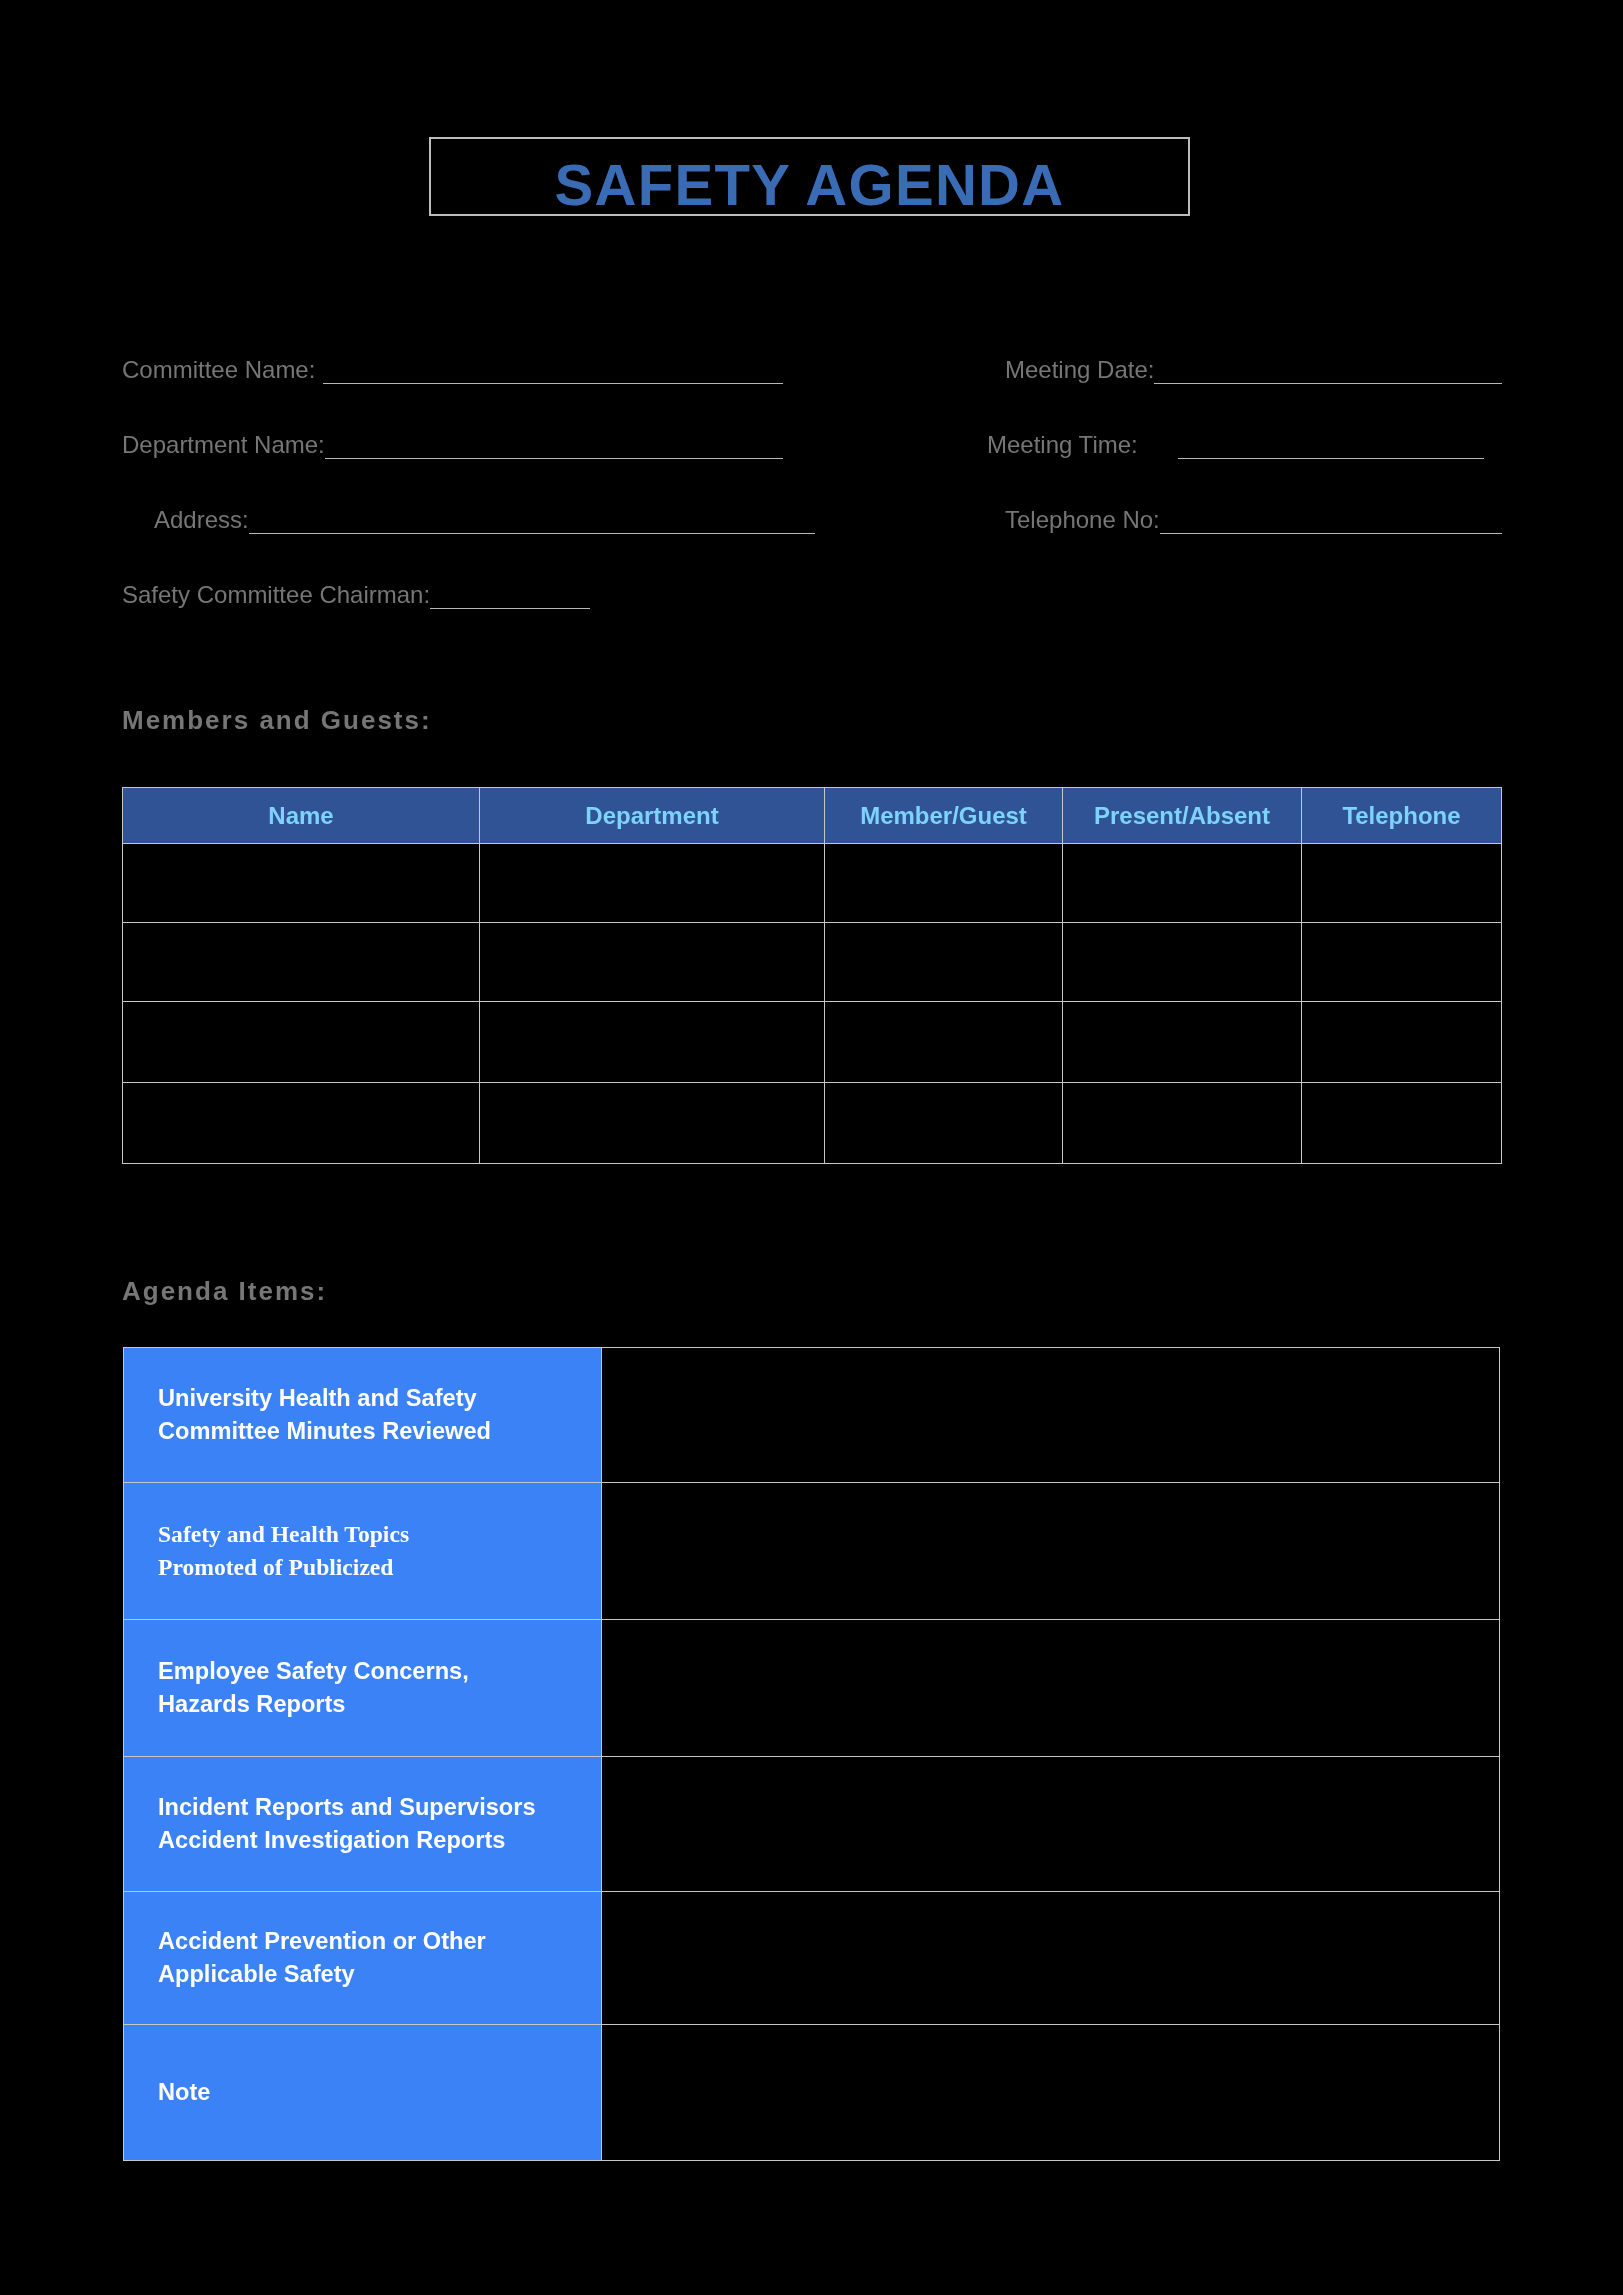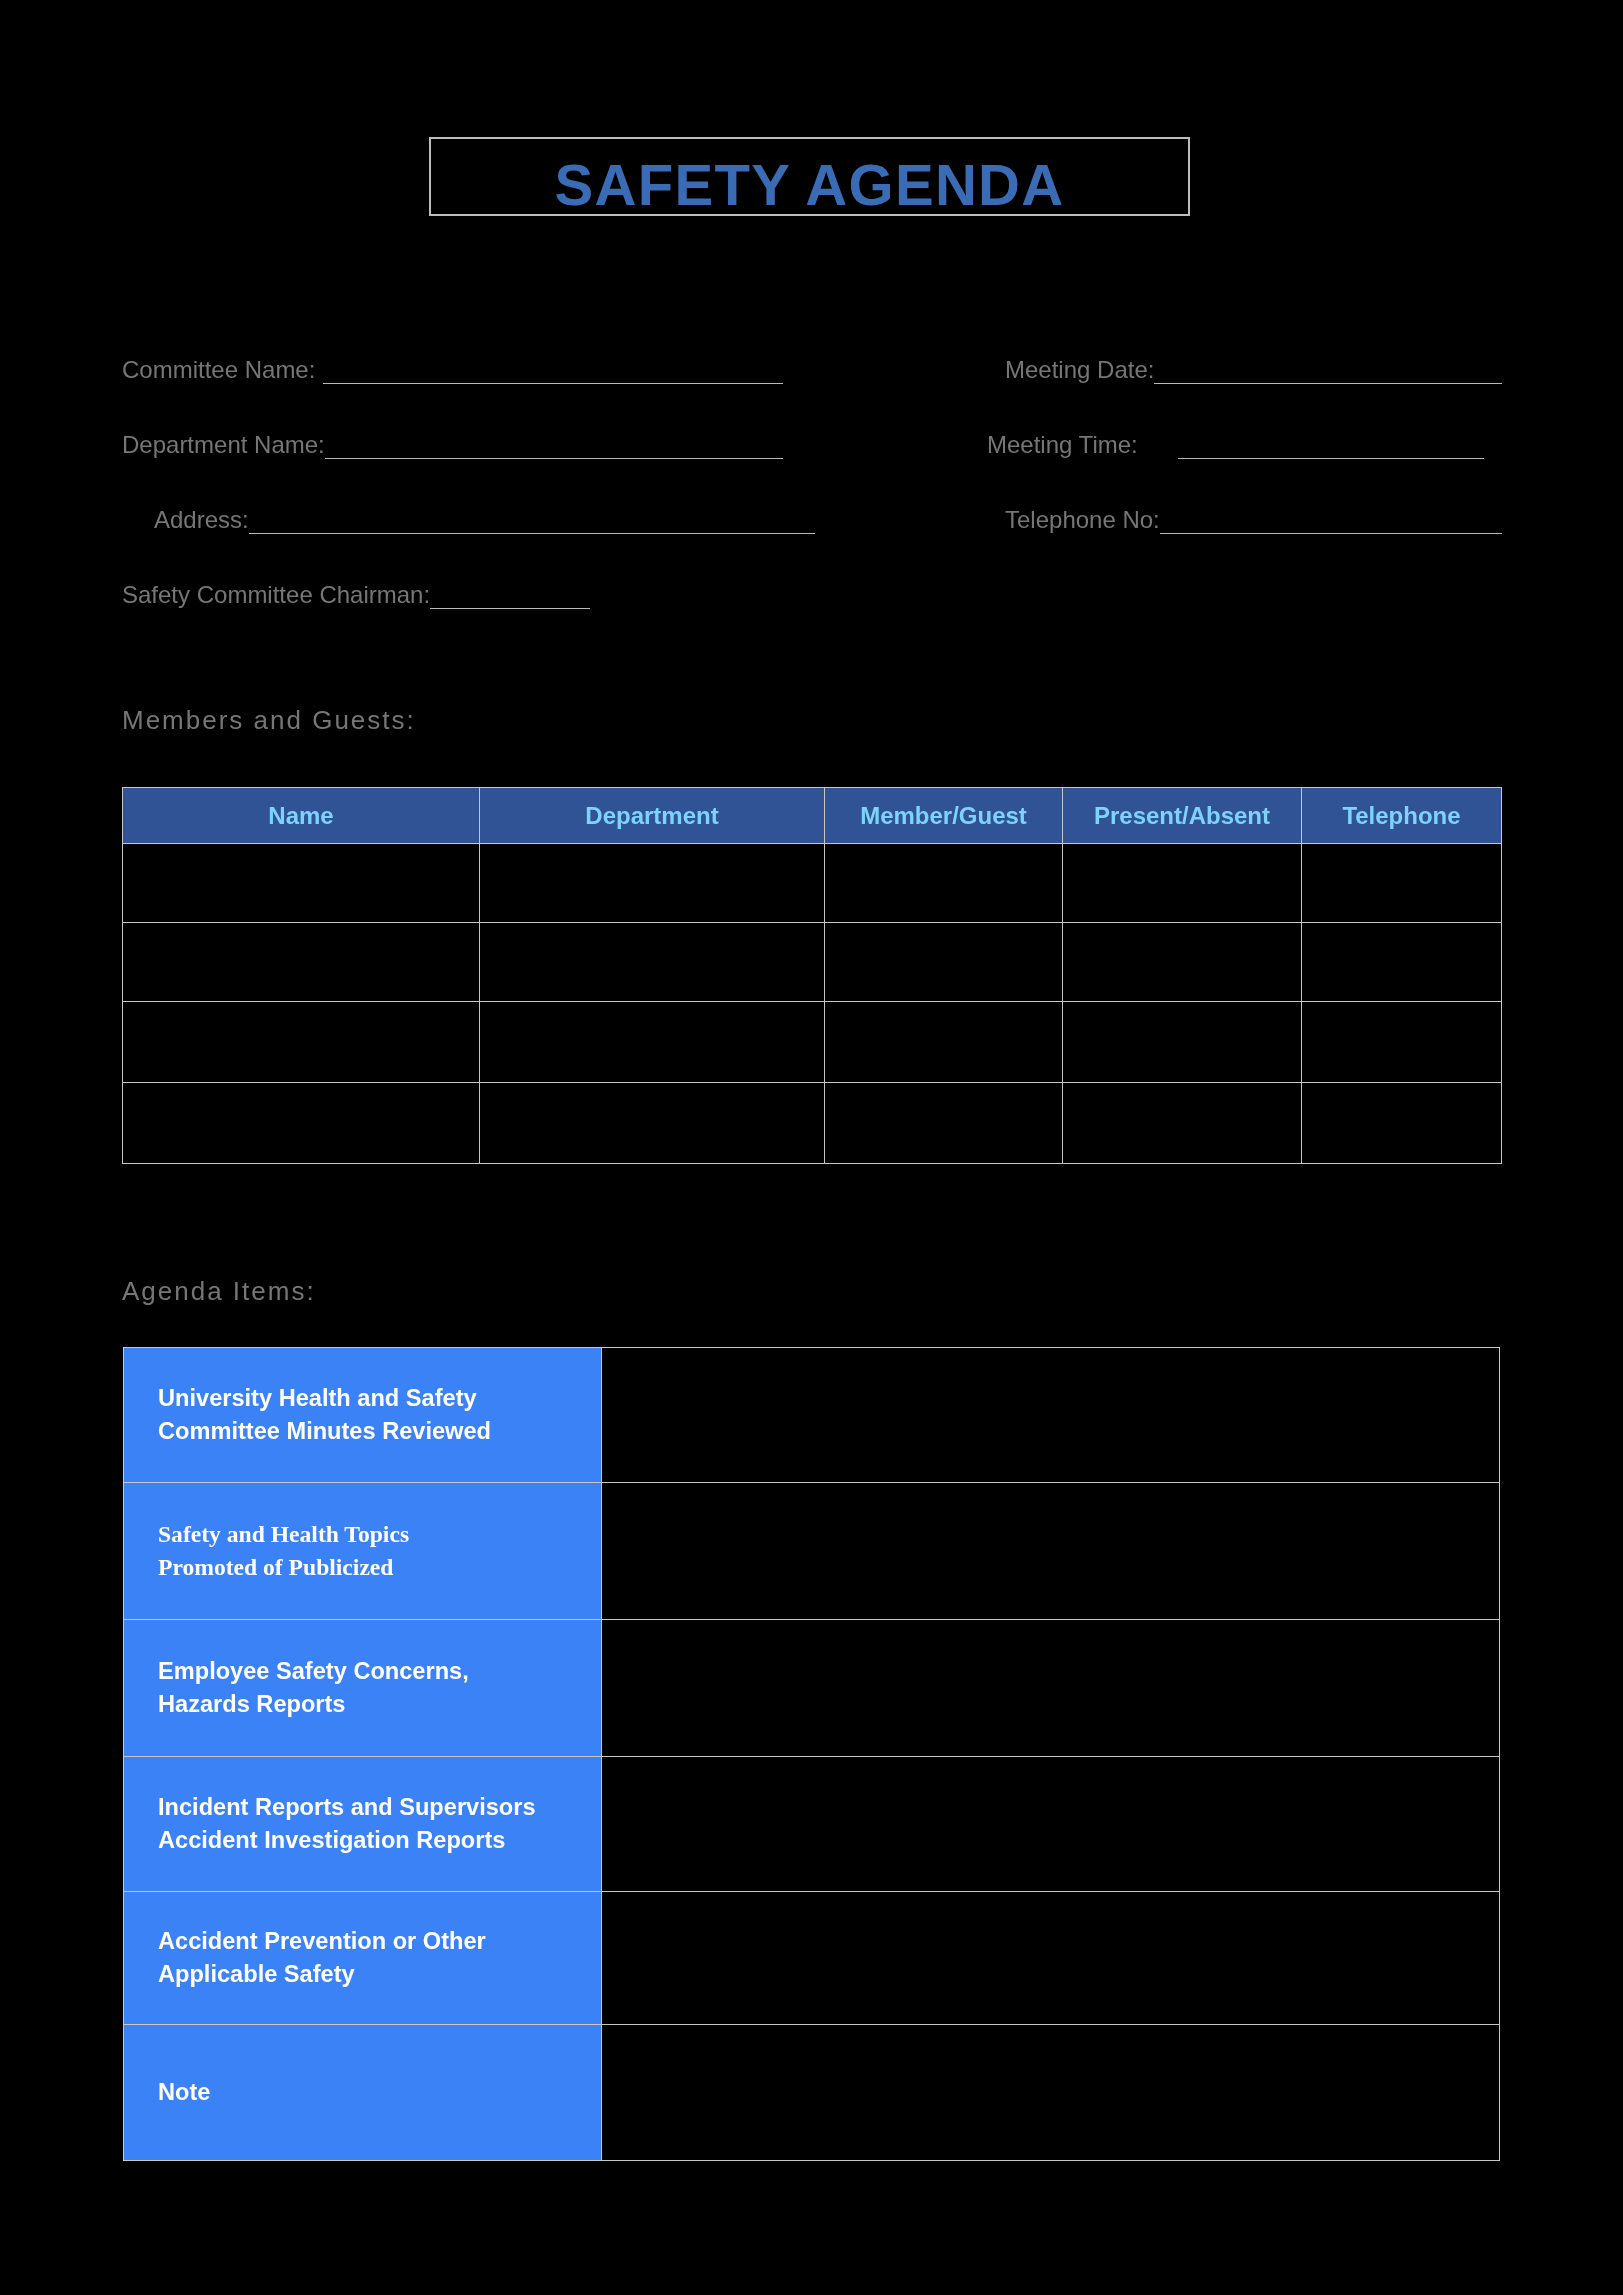--- a/index.html
+++ b/index.html
@@ -80,21 +80,21 @@
   .f-mtime       { left: 865px; top: 75px; width: 497px; gap: 40px;  }
   .f-phone       { left: 883px; top: 150px; width: 497px;  }
 
   .sp-after-colon { display: inline-block; width: 7.9px; }
 
   
   .section-heading {
     position: absolute;
     color: #767676;
     font-size: 26px;
-    font-weight: 400;
+    font-weight: 700;
     letter-spacing: 2px;
     white-space: nowrap;
   }
   #heading-members { left: 122px; top: 705px; }
   #heading-agenda  { left: 122px; top: 1276px; }
 
   
   .members-table {
     position: absolute;
     left: 122px;

